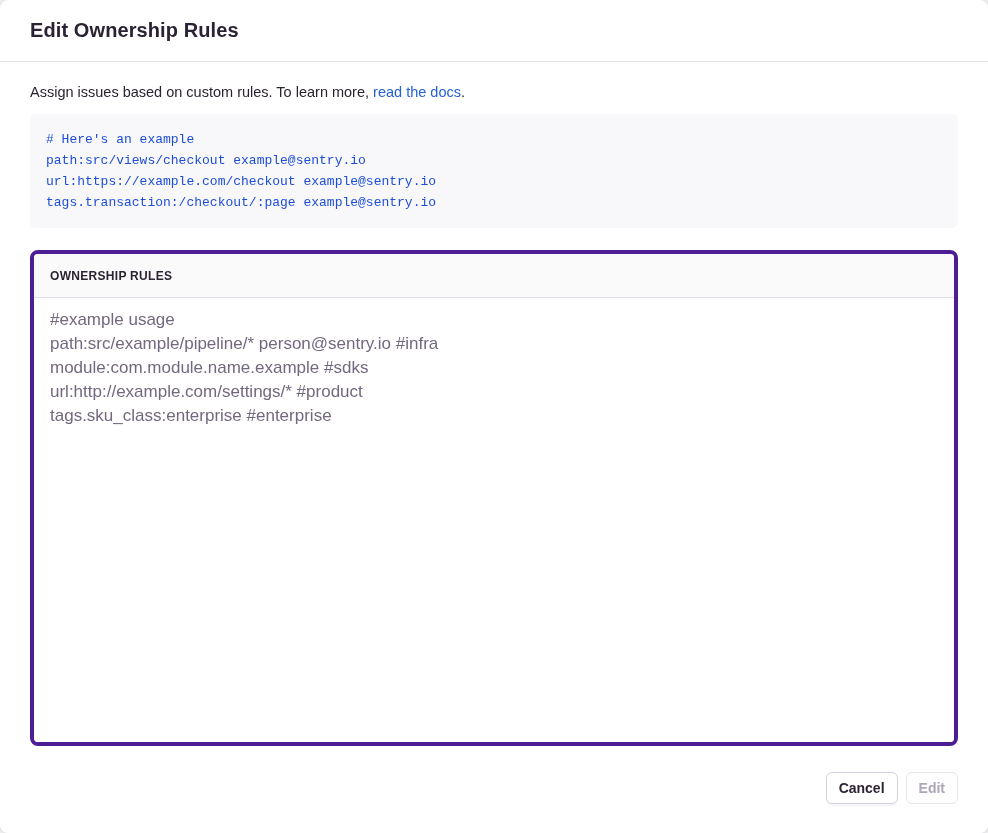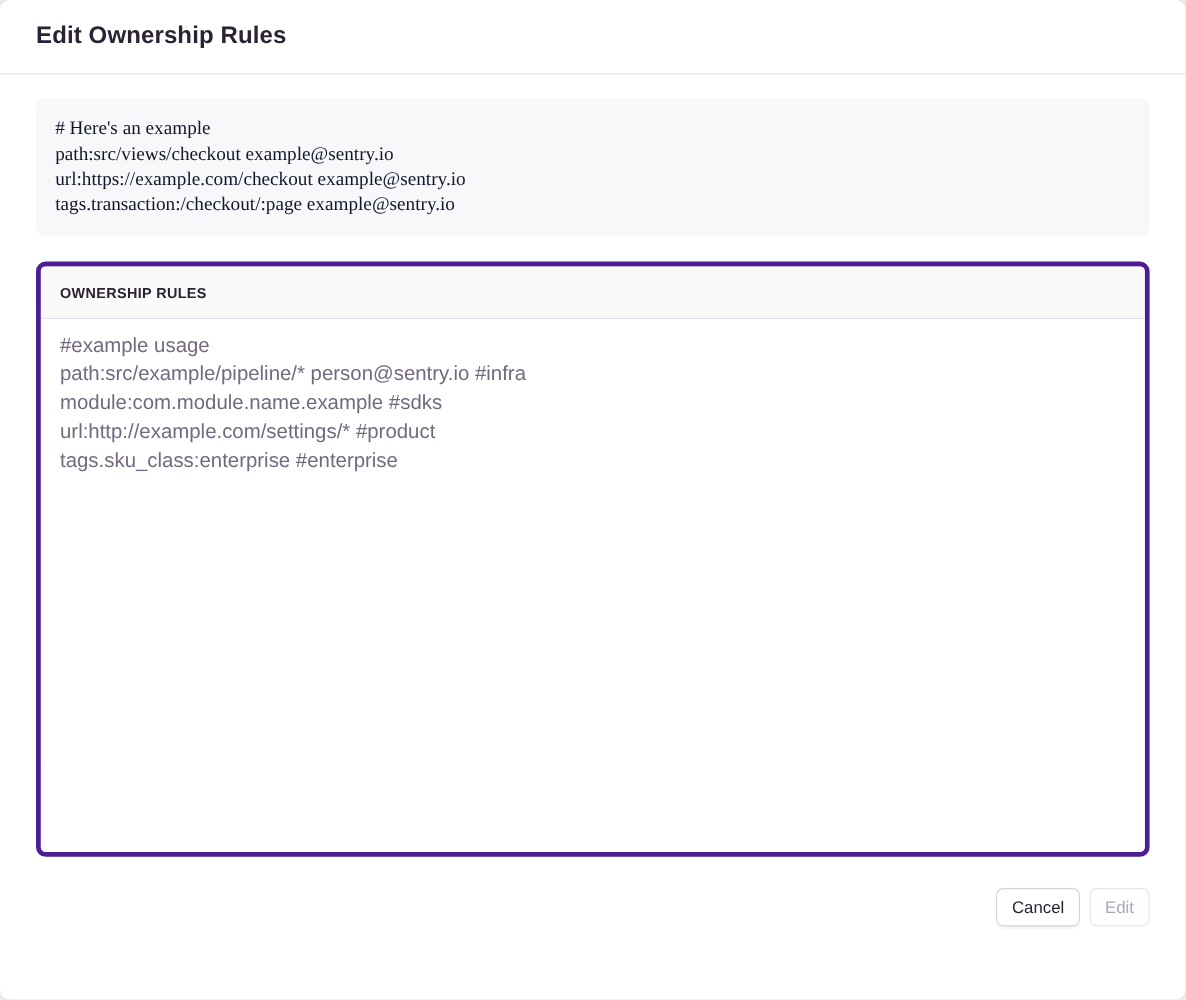--- a/index.html
+++ b/index.html
@@ -53,24 +53,24 @@
   .description a {
     color: #2562d4;
     text-decoration: none;
     cursor: pointer;
   }
   .example-block {
     margin: 0 0 22px 0;
     background: #f8f7f9;
     border-radius: 6px;
     padding: 15px 16px;
-    font-family: Liberation Serif, serif;
-    font-size: 16px;
+    font-family: Liberation Mono, monospace;
+    font-size: 13px;
     line-height: 21px;
-    color: #0f172a;
+    color: #1d4ed8;
     white-space: pre;
     overflow: hidden;
     height: 114px;
   }
   .rules-panel {
     border: 4px solid #4c1d95;
     border-radius: 8px;
     height: 496px;
     display: flex;
     flex-direction: column;
@@ -113,21 +113,21 @@
     display: flex;
     justify-content: flex-end;
     gap: 8px;
   }
   .btn {
     height: 32px;
     padding: 0 12px;
     border-radius: 6px;
     font-family: "Liberation Sans", sans-serif;
     font-size: 14px;
-    font-weight: 400;
+    font-weight: 700;
     line-height: 30px;
     cursor: pointer;
   }
   .btn-cancel {
     background: #ffffff;
     border: 1px solid #d6d1dc;
     color: #2b2233;
     box-shadow: 0 2px 1px rgba(43,34,51,0.04);
   }
   .btn-save {
@@ -144,20 +144,21 @@
 
 <div class="stage">
   <div class="modal">
 
     <header class="modal-header">
       <h1 class="modal-title">Edit Ownership Rules</h1>
     </header>
 
     <div class="modal-body">
 
+      <p class="description"><span>Assign issues based on custom rules. To learn more, </span><a href="#">read the docs</a><span>.</span></p>
 
       <pre class="example-block"># Here's an example
 path:src/views/checkout example@sentry.io
 url:https://example.com/checkout example@sentry.io
 tags.transaction:/checkout/:page example@sentry.io</pre>
 
       <div class="rules-panel">
         <div class="panel-header">
           <span class="panel-header-label">OWNERSHIP RULES</span>
         </div>

